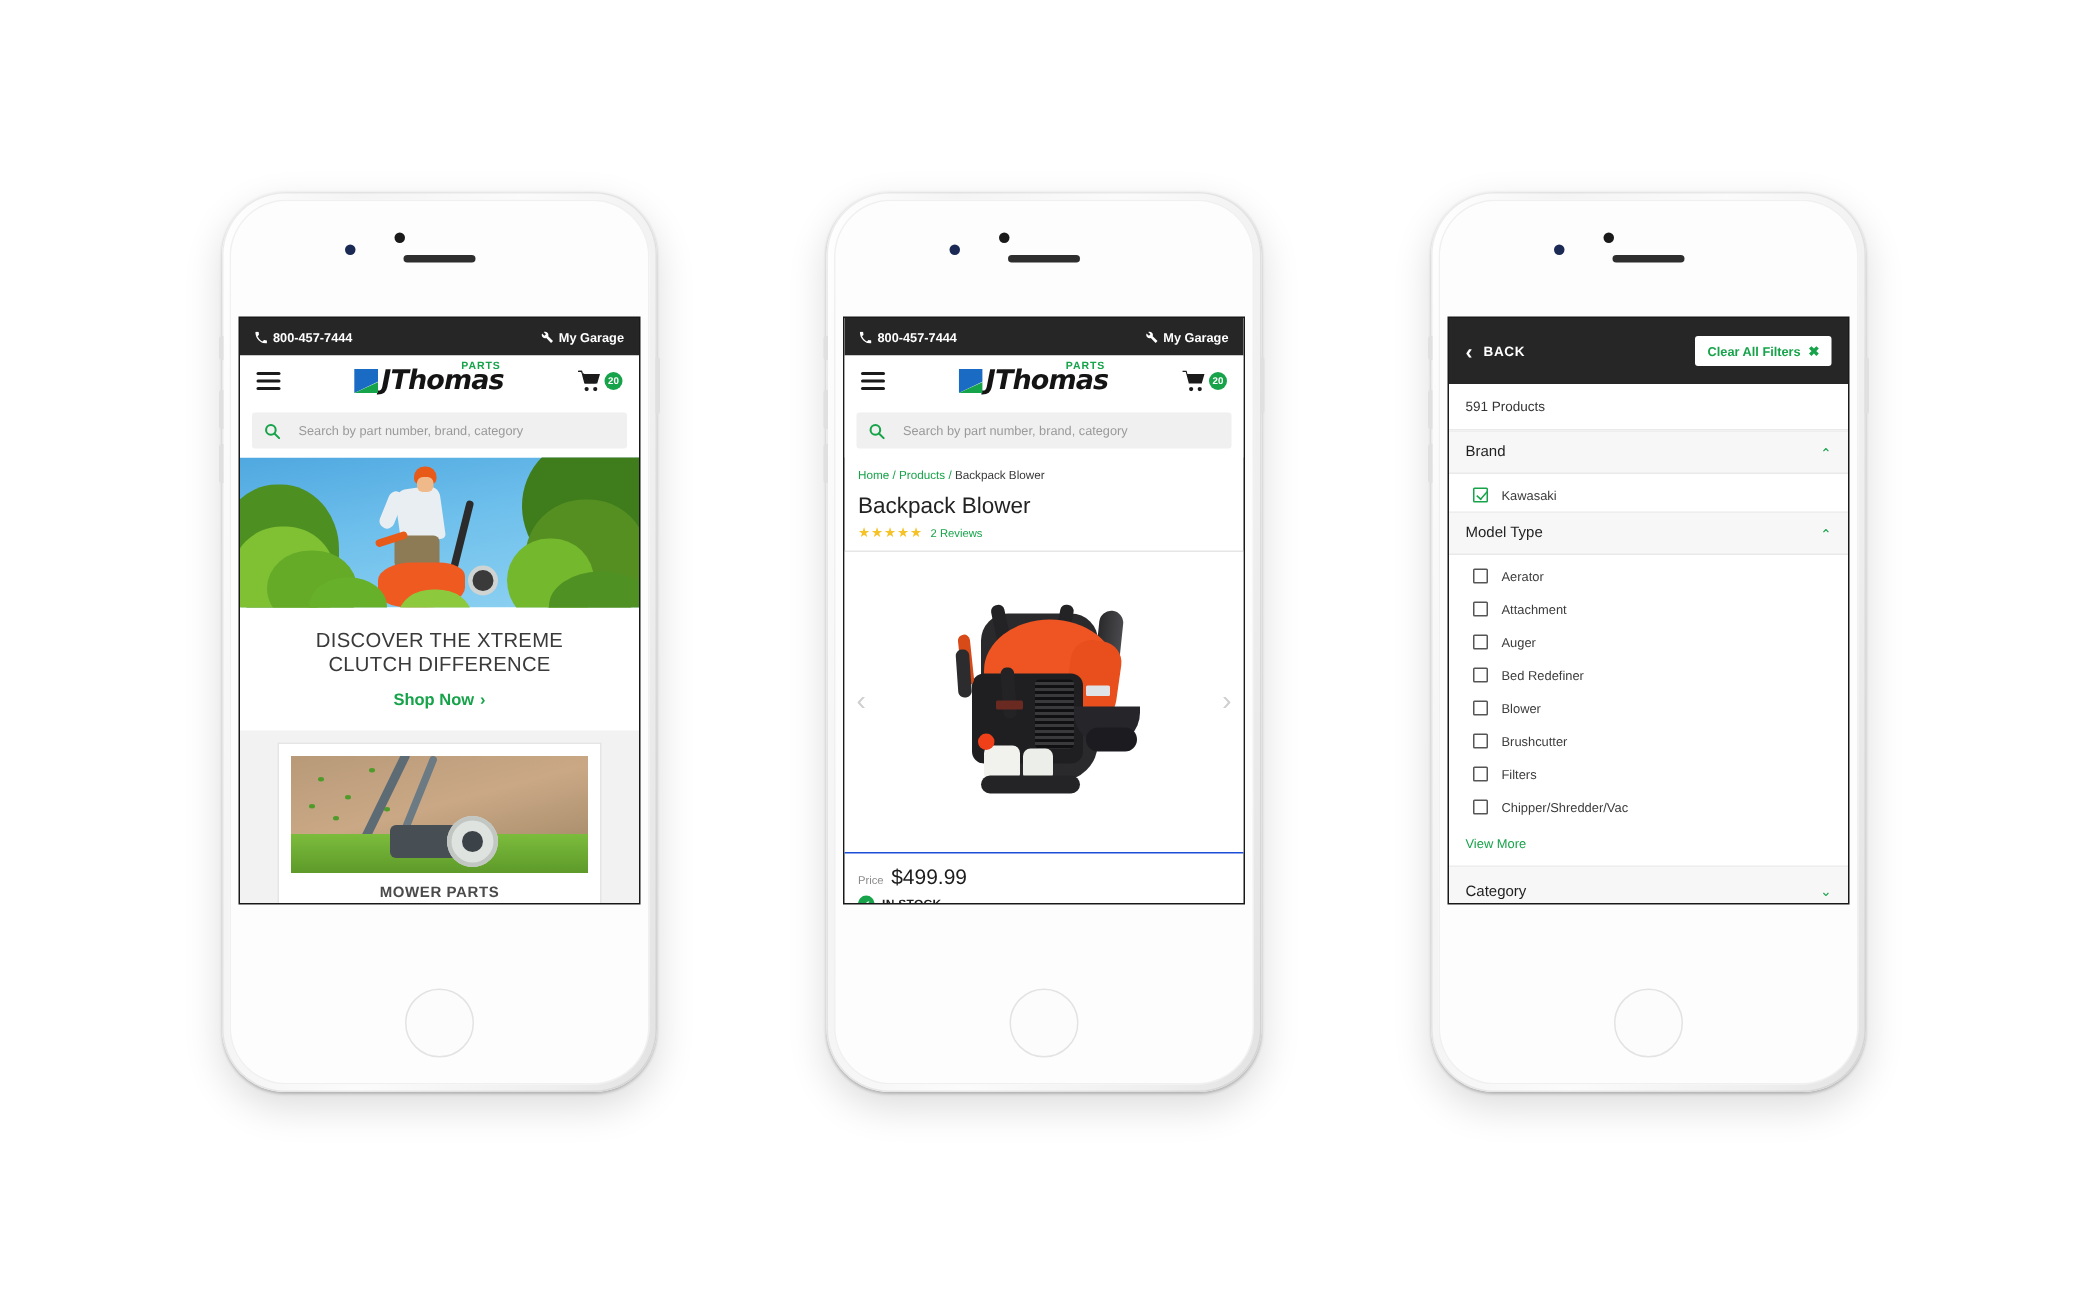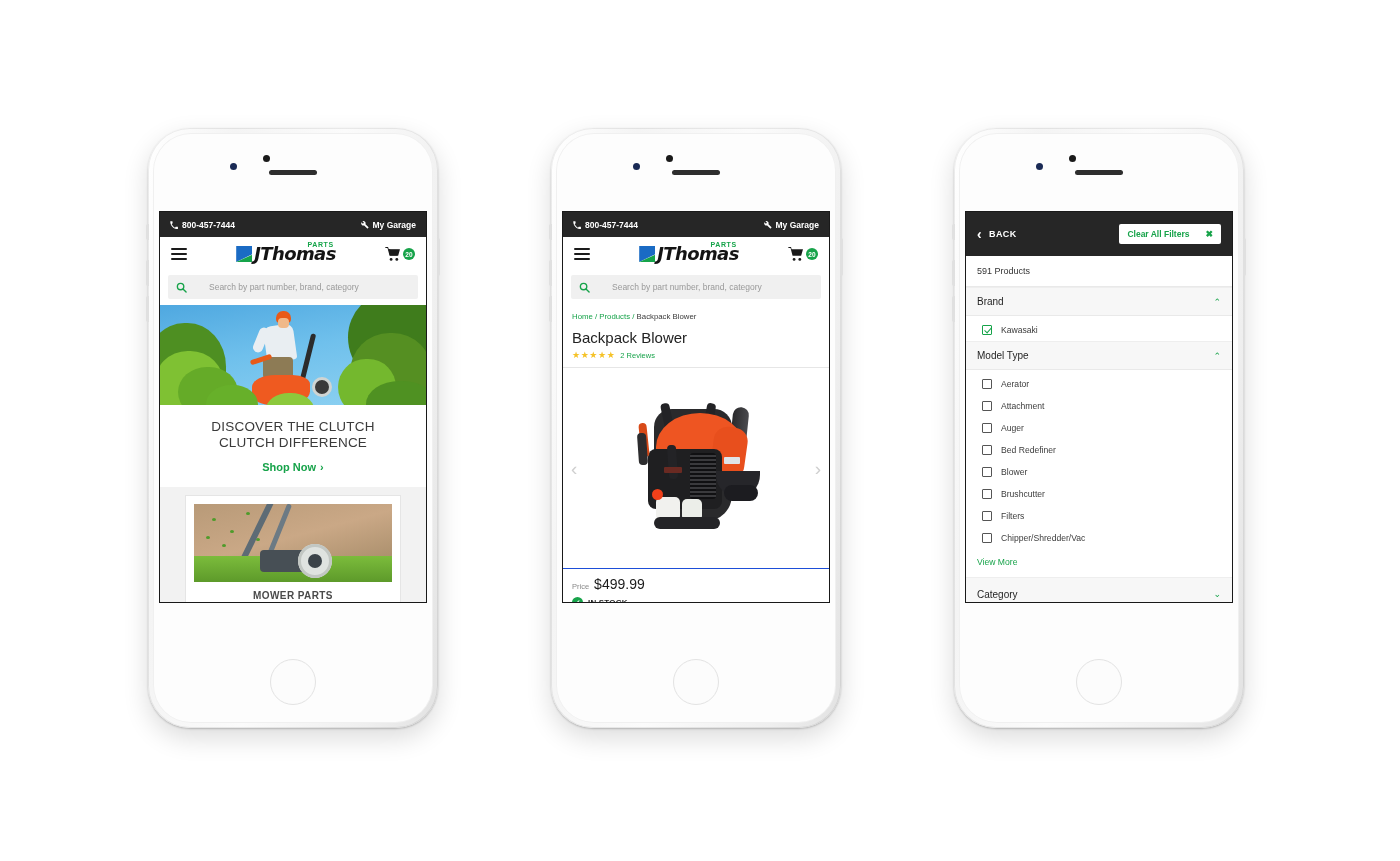--- a/index.html
+++ b/index.html
@@ -101,21 +101,21 @@
   .cart-badge {
     width:12px; height:12px; border-radius:50%; background:#17a34a;
     color:#fff; font-size:6.5px; font-weight:bold;
     display:flex; align-items:center; justify-content:center;
   }
 
   
   .searchwrap { padding: 4px 8px 6px; background:#fff; }
   .searchbar {
     height: 24px; background:#f0f0f0; border-radius:2px;
-    display:flex; align-items:center; gap:22px; padding: 0 8px;
+    display:flex; align-items:center; gap:12px; padding: 0 8px;
   }
   .searchbar .ph { font-size:8.5px; color:#999; }
 
   
   .hero-img { position:relative; height:100px; overflow:hidden; }
   .hero-sky {
     position:absolute; inset:0;
     background: linear-gradient(170deg,#4fa8e0 0%, #6fc0ec 45%, #8fd2f2 100%);
   }
   .bush {
@@ -204,21 +204,21 @@
 
   
   .filterbar {
     height: 44px; background:#262626; color:#fff;
     display:flex; align-items:center; justify-content:space-between;
     padding: 0 11px;
   }
   .backbtn { display:flex; align-items:center; gap:7px; font-size:9px; font-weight:bold; letter-spacing:.4px; }
   .clearbtn {
     background:#fff; border-radius:2px; padding: 5px 8px;
-    display:flex; align-items:center; gap:16px;
+    display:flex; align-items:center; gap:5px;
     font-size:8.5px; font-weight:bold; color:#17a34a;
   }
   .clearbtn .x { color:#17a34a; font-size:9px; }
   .prodcount { padding: 10px 11px; font-size:9px; color:#333; border-bottom:1px solid #e9e9e9; }
   .facet-head {
     background:#f7f7f7; padding: 8px 11px;
     display:flex; align-items:center; justify-content:space-between;
     border-bottom:1px solid #e9e9e9; border-top:1px solid #eee;
   }
   .facet-head .t { font-size:10px; color:#1f1f1f; }
@@ -319,21 +319,21 @@
           <div class="tool-grip"></div>
           <div class="orange-sack"></div>
           <div class="tool-head"></div>
           <div class="bush" style="left:46px; top:80px; width:52px; height:40px; background:#67b02a;"></div>
           <div class="bush" style="left:106px; top:88px; width:48px; height:34px; background:#8cc93c;"></div>
           <div class="bush" style="right:-10px; top:76px; width:70px; height:48px; background:#4f9122;"></div>
         </div>
 
         <div class="hero-copy">
           <h2>
-            <span>DISCOVER THE CLUTCH</span><br>
+            <span>DISCOVER THE XTREME</span><br>
             <span>CLUTCH DIFFERENCE</span>
           </h2>
           <div class="shopnow">
             <span>Shop Now</span>
             <span>›</span>
           </div>
         </div>
 
         <div class="catsection">
           <div class="catcard">

